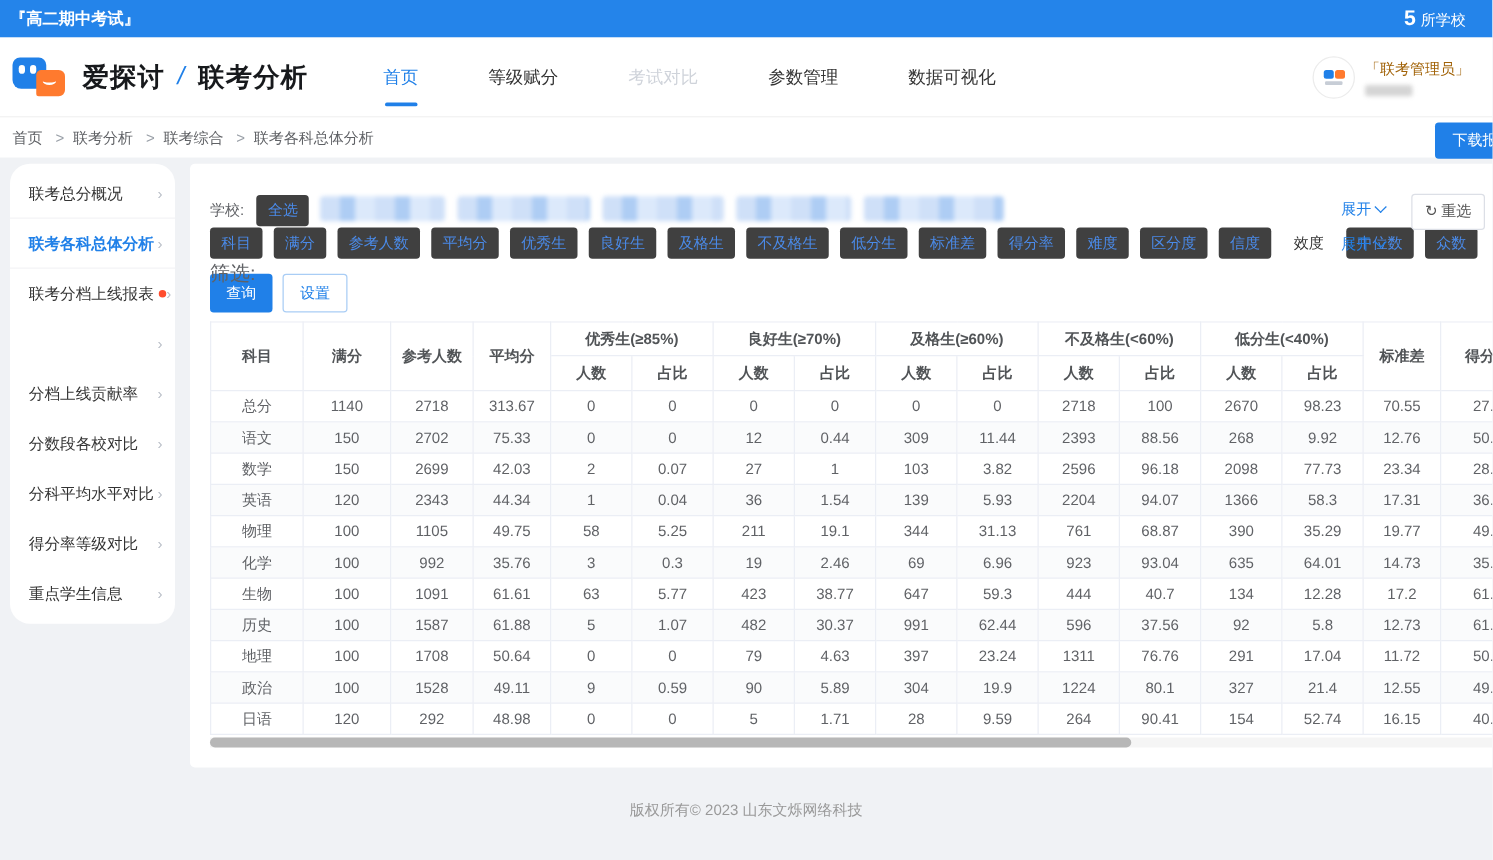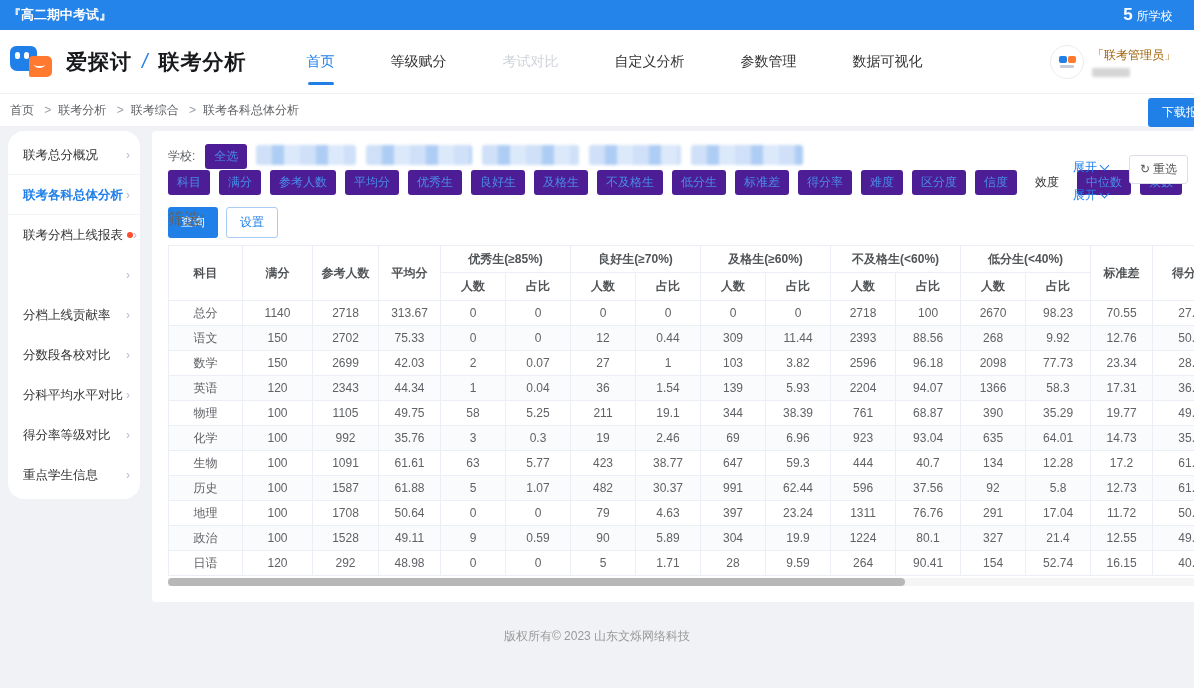--- a/index.html
+++ b/index.html
@@ -47,24 +47,24 @@
   
   .content { position:relative; padding-top:5px; }
   .sidebar { position:absolute; left:8px; top:5px; width:132px; background:#fff; border-radius:16px; padding:4px 0; }
   .side-item { height:40px; line-height:40px; padding:0 10px 0 15px; font-size:12.5px; color:#333; display:flex; align-items:center; cursor:pointer; }
   .side-item:nth-child(-n+2){ border-bottom:1px solid #f3f4f6; }
   .side-item .lbl { white-space:nowrap; }
   .side-item.active { color:#2080e8; font-weight:bold; }
   .side-dot { width:6px; height:6px; border-radius:50%; background:#ff4d2e; margin-left:4px; flex:none; }
   .side-arrow { margin-left:auto; color:#b9bec7; font-size:12px; font-weight:normal; }
 
-  .card { margin-left:152px; width:1042px; min-height:467px; background:#fff; border-radius:4px 0 0 4px; padding:12px 0 16px 16px; position:relative; }
+  .card { margin-left:152px; width:1042px; min-height:467px; background:#fff; border-radius:4px 0 0 4px; padding:24px 0 16px 16px; position:relative; }
   .filter-line { display:flex; align-items:center; height:26px; font-size:12px; }
   .filter-label { color:#606266; margin-right:10px; flex:none; }
-  .chip { display:inline-block; background:#4c1d95; color:#4a8ae8; border-radius:3px; padding:4px 9px; margin-right:9px; cursor:pointer; white-space:nowrap; }
+  .chip { display:inline-block; background:#404040; color:#4a8ae8; border-radius:3px; padding:4px 9px; margin-right:9px; cursor:pointer; white-space:nowrap; }
   .chip-plain { background:transparent; color:#333; }
   .school-blur { display:inline-block; height:20px; border-radius:3px; margin-right:10px; cursor:pointer;
      background:repeating-linear-gradient(90deg,#cfe0f8 0 16px,#aecdf4 16px 28px,#dce9fb 28px 44px); filter:blur(1.6px); }
   .expand-link { position:absolute; color:#2080e8; font-size:12px; cursor:pointer; display:flex; align-items:center; gap:4px; }
   .caret { width:7px; height:7px; border-left:1.5px solid #2080e8; border-bottom:1.5px solid #2080e8; transform:rotate(-45deg); display:inline-block; position:relative; top:-2px; }
   .reset-btn { position:absolute; right:6px; top:24px; background:#fff; border:1px solid #dcdfe6; border-radius:3px; color:#555; font-size:12px; padding:5px 10px; cursor:pointer; }
   .reset-btn .re-icon { color:#555; margin-right:3px; }
 
   .btn-row { margin-top:12px; display:flex; gap:8px; }
   .btn-primary { background:#2080e8; color:#fff; border:none; border-radius:3px; font-size:12px; padding:6px 13px; cursor:pointer; }
@@ -126,23 +126,20 @@
       </div>
 
       <div class="nav-item">
         <span>等级赋分</span>
       </div>
 
       <div class="nav-item nav-disabled">
         <span>考试对比</span>
       </div>
 
-      <div class="nav-item">
-        <span>自定义分析</span>
-      </div>
 
       <div class="nav-item">
         <span>参数管理</span>
       </div>
 
       <div class="nav-item">
         <span>数据可视化</span>
       </div>
     </div>
   <div class="user-area">
@@ -416,21 +413,21 @@
             <tr>
               <td>物理</td>
               <td>100</td>
               <td>1105</td>
               <td>49.75</td>
               <td>58</td>
               <td>5.25</td>
               <td>211</td>
               <td>19.1</td>
               <td>344</td>
-              <td>38.39</td>
+              <td>31.13</td>
               <td>761</td>
               <td>68.87</td>
               <td>390</td>
               <td>35.29</td>
               <td>19.77</td>
               <td>49.7</td>
             </tr>
             <tr class="striped">
               <td>化学</td>
               <td>100</td>

